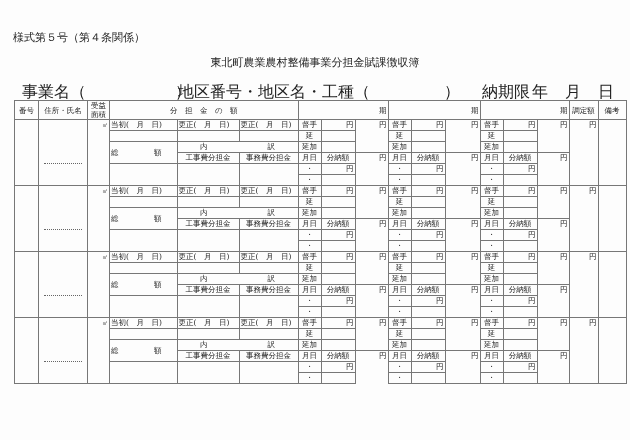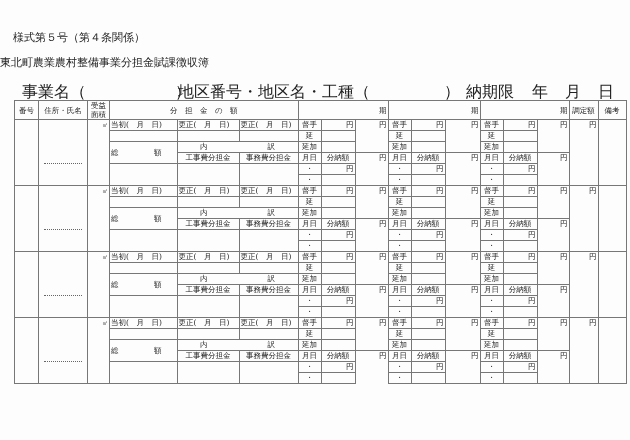--- a/index.html
+++ b/index.html
@@ -1,20 +1,20 @@
 <!DOCTYPE html>
 <html><head>
 <meta charset="utf-8">
 <style>
   html, body { margin:0; padding:0; background:#fdfdfd; }
   body { width:630px; height:440px; position:relative; overflow:hidden;
          font-family:"DejaVu Serif", "Liberation Serif", serif; color:#222; }
   .abs { position:absolute; }
   .form-no { left:13px; top:30px; font-size:11px; }
-  .title { left:0; width:630px; top:55px; font-size:11px; }
+  .title { left:0; width:630px; top:55px; text-align:center; font-size:11px; }
   .meta { top:82px; font-size:16px; white-space:nowrap; }
   table.grid { position:absolute; left:14px; top:100px; border-collapse:collapse;
                table-layout:fixed; font-size:7.5px; }
   table.grid td, table.grid th { border:1px solid #777; padding:0 1px; height:10px;
                line-height:10px; white-space:nowrap; overflow:hidden; font-weight:normal; }
   table.grid th { height:18px; line-height:9px; }
   .c { text-align:center; }
   .r { text-align:right; }
   .nb-b { border-bottom:none !important; }
   .spread { letter-spacing:14px; }
@@ -24,21 +24,21 @@
 </head>
 <body>
 
 <div class="abs form-no">様式第５号（第４条関係）</div>
 <div class="abs title">東北町農業農村整備事業分担金賦課徴収簿</div>
 
 <div class="abs meta" style="left:22px;">事業名（</div>
 <div class="abs meta" style="left:175px;">）</div>
 <div class="abs meta" style="left:178px;text-align:right;">地区番号・地区名・工種（</div>
 <div class="abs meta" style="left:444px;">）</div>
-<div class="abs meta" style="left:466px;">納期限</div>
+<div class="abs meta" style="left:482px;">納期限</div>
 <div class="abs meta" style="left:532px;">年</div>
 <div class="abs meta" style="left:565px;">月</div>
 <div class="abs meta" style="left:598px;">日</div>
 
 <table class="grid">
   <colgroup>
     <col style="width:24px">
       <col style="width:49px">
       <col style="width:22px">
     <col style="width:60px">

